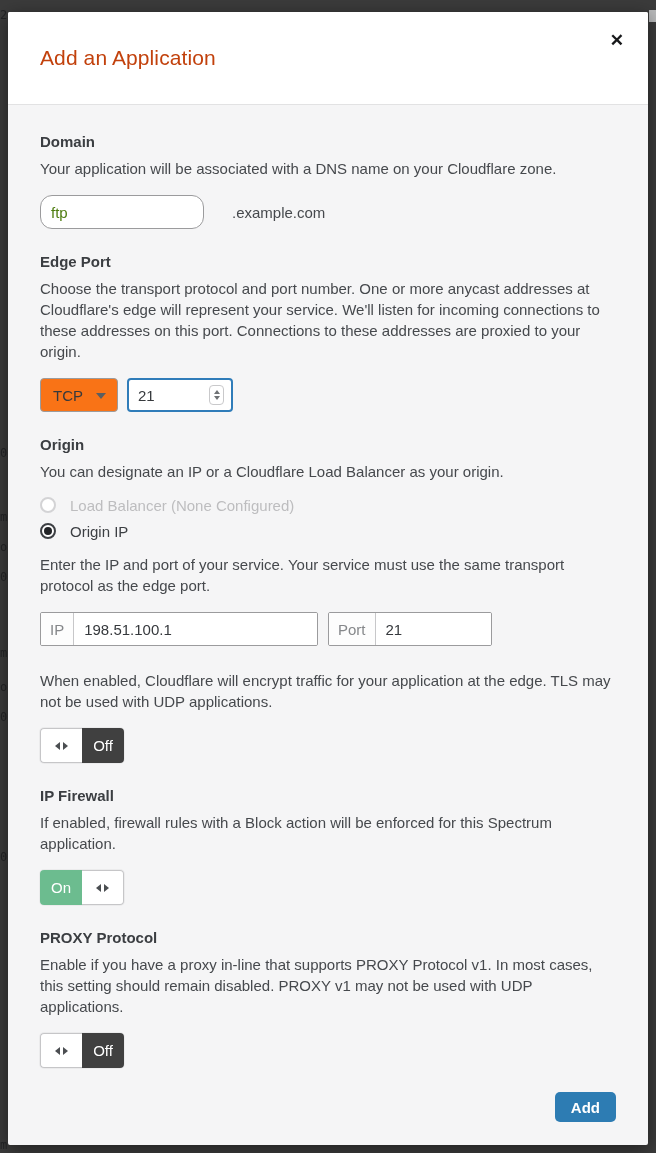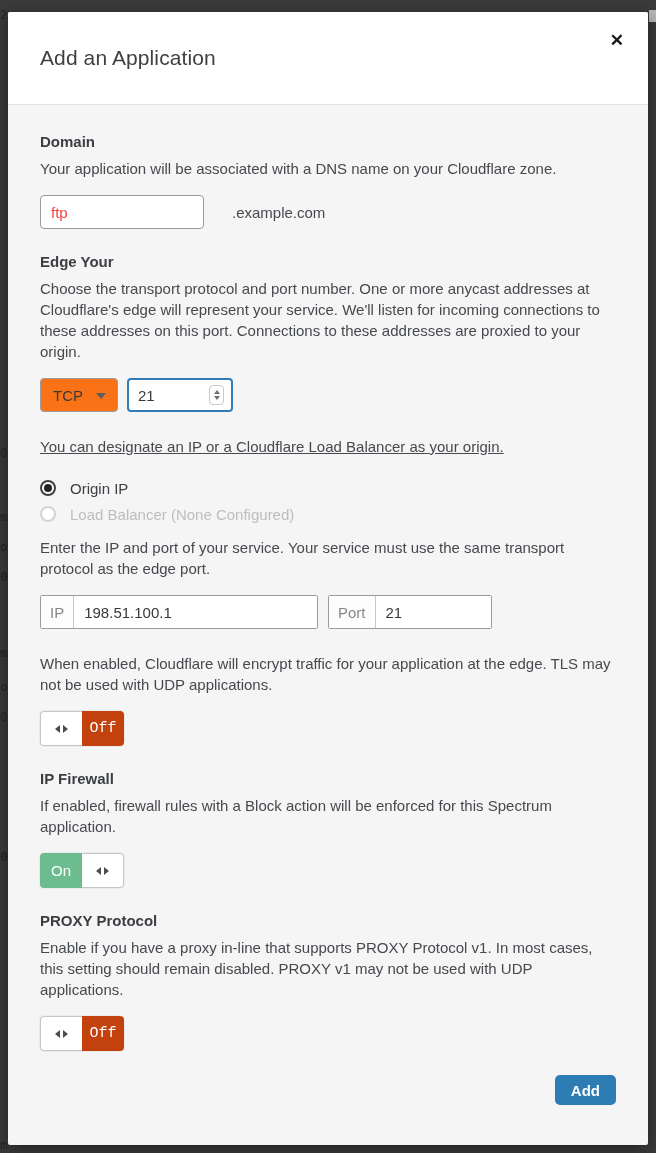--- a/index.html
+++ b/index.html
@@ -22,36 +22,36 @@
 
   .modal {
     position:absolute; left:8px; top:12px; width:640px; height:1133px;
     background:#f5f5f6; border-radius:2px; overflow:hidden;
     box-shadow: 0 4px 18px rgba(0,0,0,.45);
   }
   .modal-header {
     position:relative; height:93px; background:#ffffff;
     border-bottom:1px solid #e2e2e3; padding:34px 32px 0;
   }
-  .modal-title { font-size:21px; font-weight:400; color:#404040; letter-spacing:.1px; }
+  .modal-title { font-size:21px; font-weight:400; color:#c2410c; letter-spacing:.1px; }
   .close-btn {
     position:absolute; top:18px; right:22px; border:none; background:none;
     font-size:17px; font-weight:700; color:#17181a; cursor:pointer; line-height:1;
     padding:2px;
   }
   .modal-body { padding:28px 32px 16px; }
 
   section { margin-bottom:24px; }
   .sec-label { font-size:15px; line-height:18px; font-weight:700; color:#3b3e42; margin-bottom:7px; }
   .sec-desc  { font-size:15px; line-height:21px; color:#46494d; margin-bottom:16px; max-width:578px; }
 
   
   .text-input {
-    height:34px; background:#fff; border:1px solid #9b9b9d; border-radius:4px;
-    font-family:"Liberation Sans",sans-serif; font-size:15px; color:#ef4444;
+    height:34px; background:#fff; border:1px solid #9b9b9d; border-radius:12px;
+    font-family:"Liberation Sans",sans-serif; font-size:15px; color:#4d7c0f;
     padding:0 10px; outline:none;
   }
   .domain-row { display:flex; align-items:center; }
   .domain-input { width:164px; }
   .domain-suffix { margin-left:28px; font-size:15px; color:#46494d; }
 
   .port-row { display:flex; align-items:center; }
   .select-box {
     position:relative; width:78px; height:34px; background:#f97316;
     border:1px solid #9b9b9d; border-radius:4px; display:flex; align-items:center;
@@ -111,21 +111,21 @@
 
   
   .toggle { display:flex; width:84px; height:35px; border-radius:4px; cursor:pointer;
             box-shadow:0 0 0 1px rgba(0,0,0,.04); }
   .toggle .half { width:42px; height:35px; display:flex; align-items:center; justify-content:center;
                   font-size:15px; }
   .toggle .handle { background:#fff; border:1px solid #c6c6c8; gap:3px; }
   .toggle.off .handle { border-radius:4px 0 0 4px; border-right:none; }
   .toggle.on  .handle { border-radius:0 4px 4px 0; border-left:none; }
   .toggle .statehalf { color:#fff; }
-  .toggle.off .statehalf { background:#c2410c; border-radius:0 4px 4px 0;font-family:Liberation Mono, monospace; }
+  .toggle.off .statehalf { background:#404040; border-radius:0 4px 4px 0; }
   .toggle.on  .statehalf { background:#6cbc8f; border-radius:4px 0 0 4px; }
   .arr-l { width:0;height:0;border-top:4px solid transparent;border-bottom:4px solid transparent;border-right:5px solid #4b4e51; }
   .arr-r { width:0;height:0;border-top:4px solid transparent;border-bottom:4px solid transparent;border-left:5px solid #4b4e51; }
 
   
   .footer { display:flex; justify-content:flex-end; margin-top:6px; }
   .add-btn {
     min-width:60px; height:30px; padding:0 16px; border:none; border-radius:5px;
     background:#2d7cb3; color:#fff; font-family:"Liberation Sans",sans-serif;
     font-size:15px; font-weight:700; cursor:pointer;
@@ -158,48 +158,49 @@
     <section>
       <div class="sec-label">Domain</div>
       <p class="sec-desc">Your application will be associated with a DNS name on your Cloudflare zone.</p>
       <div class="domain-row">
         <input class="text-input domain-input" type="text" value="ftp" style="">
         <span class="domain-suffix">.example.com</span>
       </div>
     </section>
 
     <section>
-      <div class="sec-label">Edge Your</div>
+      <div class="sec-label">Edge Port</div>
       <p class="sec-desc">Choose the transport protocol and port number. One or more anycast addresses at Cloudflare's edge will represent your service. We'll listen for incoming connections to these addresses on this port. Connections to these addresses are proxied to your origin.</p>
       <div class="port-row">
         <div class="select-box">
           <span>TCP</span>
           <span class="select-caret"></span>
         </div>
         <div class="number-box">
           <span>21</span>
           <span class="stepper">
             <i class="up"></i>
               <i class="dn"></i>
           </span>
         </div>
       </div>
     </section>
 
     <section>
-      <p class="sec-desc" style="margin-bottom:20px;text-decoration:underline;">You can designate an IP or a Cloudflare Load Balancer as your origin.</p>
+      <div class="sec-label">Origin</div>
+      <p class="sec-desc" style="margin-bottom:12px;">You can designate an IP or a Cloudflare Load Balancer as your origin.</p>
 
       <div class="radio-list">
+        <div class="radio-row">
+          <span class="radio disabled"></span>
+          <span class="radio-label disabled">Load Balancer (None Configured)</span>
+        </div>
         <div class="radio-row">
           <span class="radio selected"></span>
           <span class="radio-label">Origin IP</span>
-        </div>
-        <div class="radio-row">
-          <span class="radio disabled"></span>
-          <span class="radio-label disabled">Load Balancer (None Configured)</span>
         </div>
       </div>
 
       <p class="sec-desc">Enter the IP and port of your service. Your service must use the same transport protocol as the edge port.</p>
 
       <div class="ip-row">
         <div class="prefix-group ip-group">
           <span class="prefix">IP</span>
           <input class="prefix-value" type="text" value="198.51.100.1" style="">
         </div>

